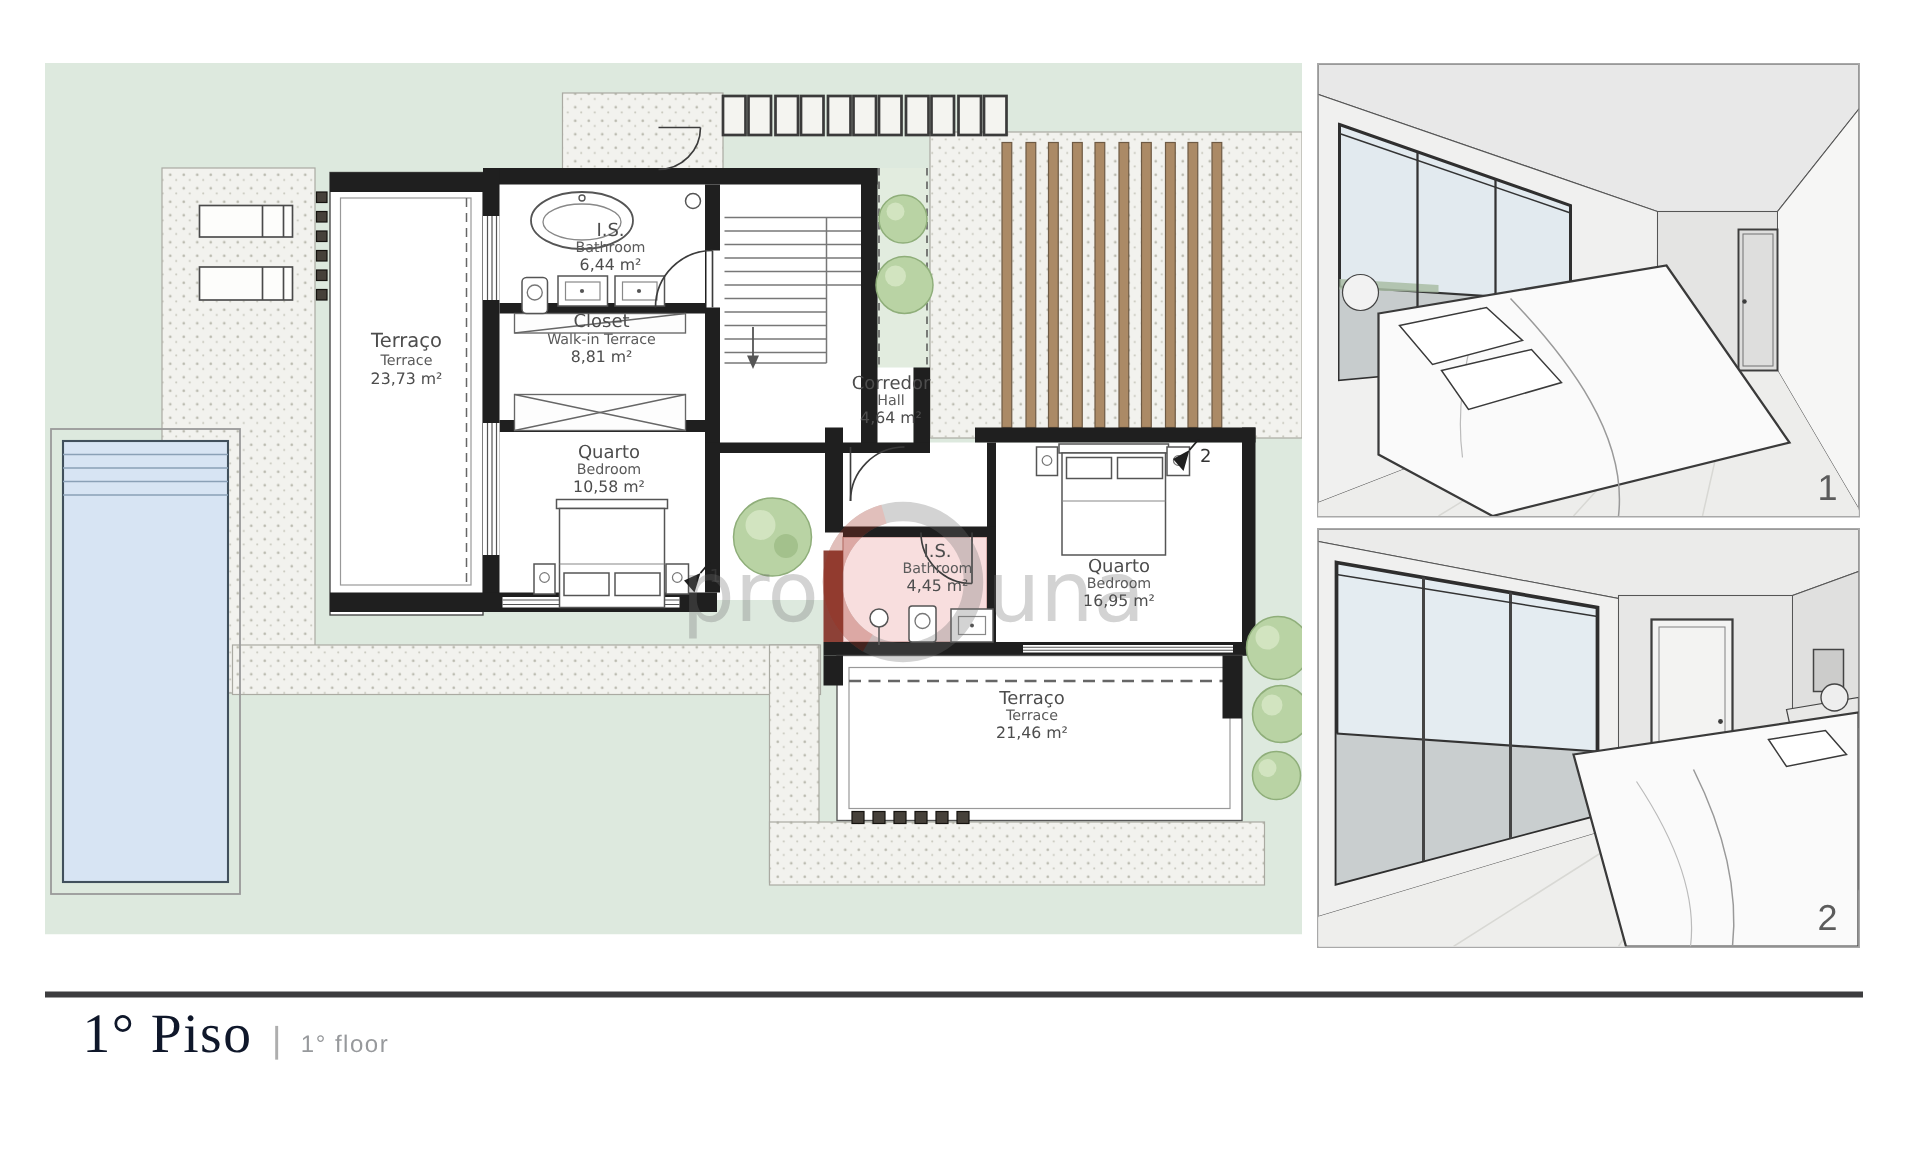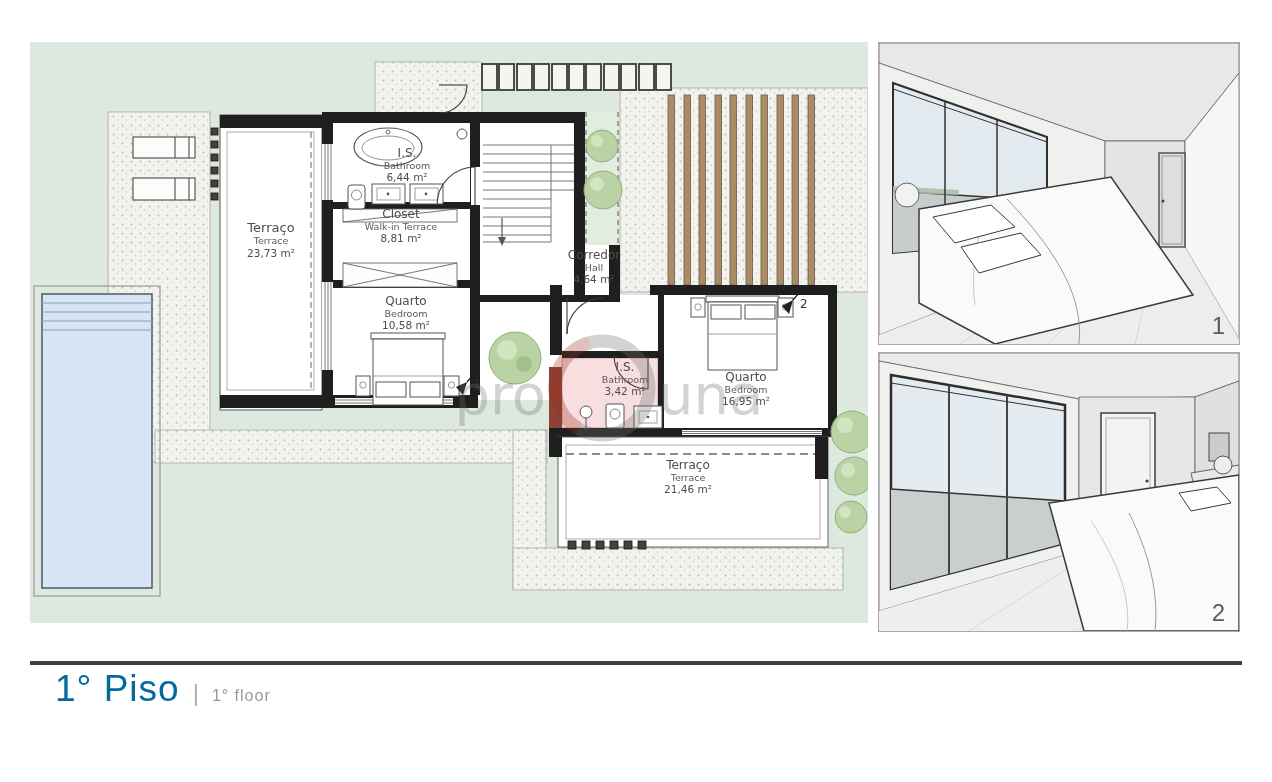--- a/index.html
+++ b/index.html
@@ -15,21 +15,21 @@
   .room-label.big .rl-pt{font-size:13px;}
   .render{position:absolute;left:878px;width:362px;background:#fbfbfb;
           border:1px solid #a9a9a9;box-sizing:border-box;}
   .render-1{top:42px;height:303px;}
   .render-2{top:352px;height:280px;}
   .render svg{display:block;}
   .render-num{position:absolute;right:14px;bottom:4px;font-size:24px;color:#5c5c5c;
               font-family:"Liberation Sans",sans-serif;}
   .footer-rule{position:absolute;left:30px;top:661px;width:1212px;height:4px;background:#3d3d3f;}
   .footer-title{position:absolute;left:55px;top:668px;display:flex;align-items:baseline;gap:13px;}
-  .ft-pt{font-family:Liberation Sans, sans-serif;font-size:37px;color:#0369a1;letter-spacing:1px;}
+  .ft-pt{font-family:Liberation Serif, serif;font-size:37px;color:#0f172a;letter-spacing:1px;}
   .ft-sep{font-family:"Liberation Sans",sans-serif;font-size:24px;color:#aeaeae;}
   .ft-en{font-family:"Liberation Sans",sans-serif;font-size:16px;color:#97999c;letter-spacing:1px;}
 </style>
 </head>
 <body>
 
 <div class="plan">
   <svg viewBox="0 0 838 581" width="838" height="581">
     <defs>
       <pattern id="stip" width="9" height="9" patternUnits="userSpaceOnUse">
@@ -338,21 +338,21 @@
     <div class="rl-area">10,58 m²</div>
   </div>
   <div class="room-label" style="left:520px;top:206px;margin-left:44px;">
     <div class="rl-pt">Corredor</div>
     <div class="rl-en">Hall</div>
     <div class="rl-area">4,64 m²</div>
   </div>
   <div class="room-label" style="left:595px;top:318px;">
     <div class="rl-pt">I.S.</div>
     <div class="rl-en">Bathroom</div>
-    <div class="rl-area">3,42 m²</div>
+    <div class="rl-area">4,45 m²</div>
   </div>
   <div class="room-label" style="left:716px;top:328px;">
     <div class="rl-pt">Quarto</div>
     <div class="rl-en">Bedroom</div>
     <div class="rl-area">16,95 m²</div>
   </div>
   <div class="room-label" style="left:658px;top:416px;">
     <div class="rl-pt">Terraço</div>
     <div class="rl-en">Terrace</div>
     <div class="rl-area">21,46 m²</div>

